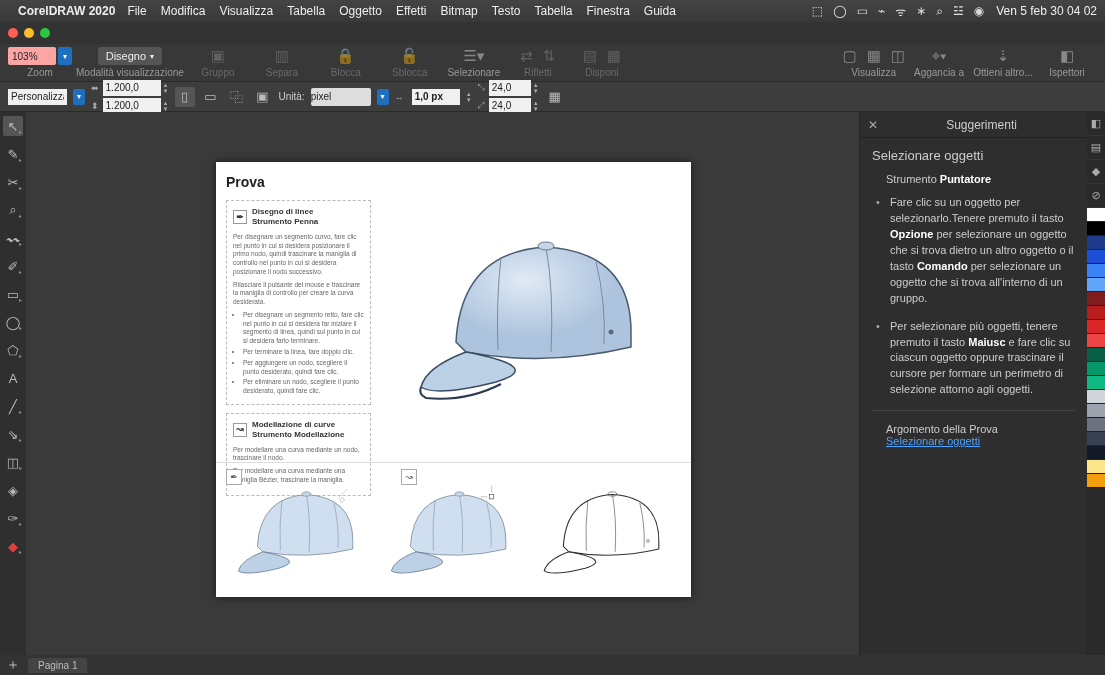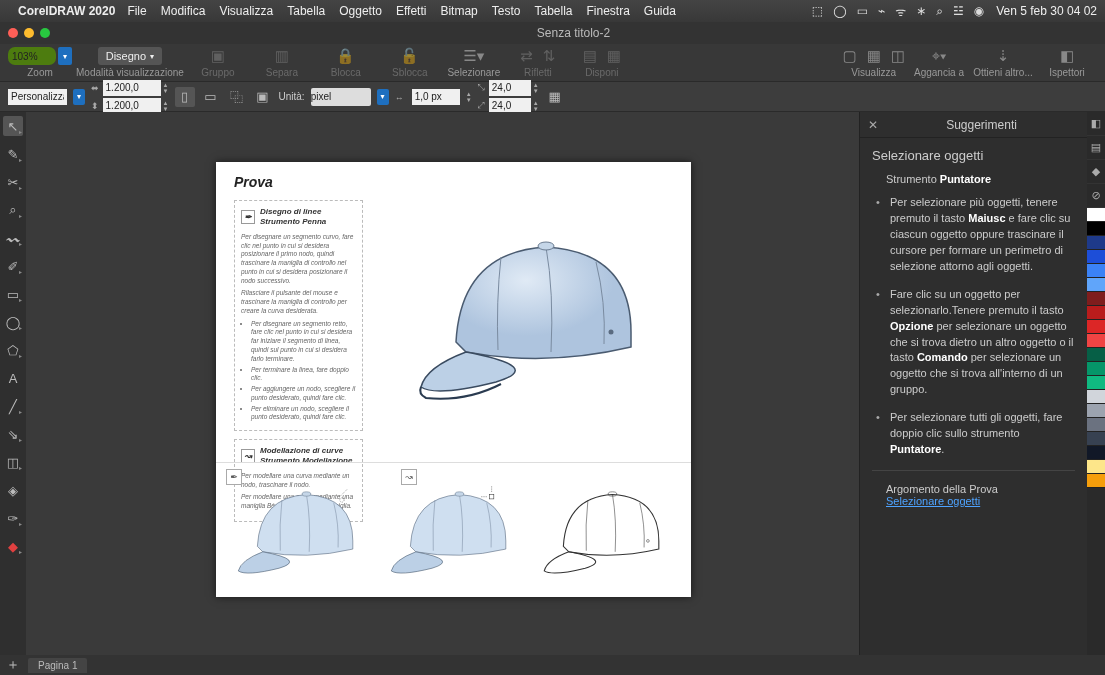--- a/index.html
+++ b/index.html
@@ -17,21 +17,21 @@
   
   .titlebar { height: 22px; background: #333; display: flex; align-items: center; padding: 0 8px; }
   .traffic { display: flex; gap: 6px; }
   .dot { width: 10px; height: 10px; border-radius: 50%; }
   .dot.r { background: #ff5f57; } .dot.y { background: #febc2e; } .dot.g { background: #28c840; }
   .titlebar .title { flex: 1; text-align: center; color: #bbb; font-size: 12px; }
 
   
   .toolbar1 { height: 38px; background: #383838; display: flex; align-items: center; padding: 0 8px; gap: 4px; border-bottom: 1px solid #2a2a2a; }
   .zoom-box { display: flex; align-items: center; gap: 2px; }
-  .zoom-input { width: 48px; height: 18px; background: #4d7c0f; color: #222; font-size: 10px; padding: 0 4px; border: none; border-radius: 7px; }
+  .zoom-input { width: 48px; height: 18px; background: #fca5a5; color: #222; font-size: 10px; padding: 0 4px; border: none; border-radius: 2px; }
   .blue-caret { width: 14px; height: 18px; background: #1e6fbf; color: #fff; display:flex; align-items:center; justify-content:center; font-size: 8px; border-radius: 2px; }
   .dd-btn { height: 18px; background: #555; border-radius: 3px; padding: 0 8px; display: flex; align-items: center; gap: 4px; color: #eee; font-size: 11px; }
   .dd-btn .caret { font-size: 8px; }
   .tb-group { display: flex; flex-direction: column; align-items: center; gap: 2px; min-width: 60px; }
   .tb-group .icons { display: flex; gap: 10px; color: #888; font-size: 15px; }
   .tb-group .lbl { font-size: 10px; color: #999; }
   .tb-group.disabled { opacity: .5; }
   .toolbar1 .push-right { margin-left: auto; }
 
   
@@ -53,21 +53,21 @@
   .toolbox { width:26px; background:#2f2f2f; display:flex; flex-direction:column; align-items:center; padding-top:4px; gap:8px; }
   .tool { width:20px; height:20px; display:flex; align-items:center; justify-content:center; color:#bbb; font-size:13px; cursor:pointer; position:relative; }
   .tool.active { background:#555; border-radius:2px; }
   .tool.red-fill { color:#e04040; }
   .tool .corner { position:absolute; right:1px; bottom:1px; font-size:6px; color:#888; }
 
   
   .canvas-wrap { flex:1; background:#3a3a3a; position:relative; overflow:hidden; }
   .page { position:absolute; left:190px; top:50px; width:475px; height:435px; background:#fff; box-shadow:0 0 8px rgba(0,0,0,.6); }
   .page-top { display:flex; height:300px; }
-  .info-col { width:165px; padding:12px 18px; font-size:7px; color:#555;font-style:italic; }
+  .info-col { width:165px; padding:12px 10px; font-size:7px; color:#555; }
   .info-col h2 { font-size:14px; font-weight:700; color:#222; margin-bottom:10px; }
   .section-box { border:1px dashed #bbb; padding:6px; margin-bottom:8px; }
   .section-hdr { display:flex; align-items:center; gap:5px; font-weight:600; font-size:8px; color:#333; margin-bottom:5px; line-height:1.3; }
   .ico-box { width:14px; height:14px; border:1px solid #999; display:flex; align-items:center; justify-content:center; font-size:9px; flex-shrink:0; }
   .info-col p { font-size:6.5px; line-height:1.35; margin-bottom:4px; color:#666; }
   .info-col ul { padding-left:10px; font-size:6.5px; line-height:1.35; color:#666; }
   .info-col li { margin-bottom:2px; }
 
   .cap-svg { display:block; }
 
@@ -130,21 +130,20 @@
   <span class="status-icon">◉</span>
   <span class="clock">Ven 5 feb  30 04 02</span>
 </div>
 
 <div class="titlebar">
   <div class="traffic">
     <div class="dot r"></div>
     <div class="dot y"></div>
     <div class="dot g"></div>
   </div>
-  <div class="title">Senza titolo-2</div>
 </div>
 
 <div class="toolbar1">
   <div class="tb-group" style="min-width:auto">
     <div class="zoom-box">
       <input class="zoom-input" value="103%" style="">
       <div class="blue-caret">▾</div>
     </div>
     <span class="lbl">Zoom</span>
   </div>
@@ -256,21 +255,21 @@
   <div class="tb-icon active">▯</div>
   <div class="tb-icon">▭</div>
   <div class="tb-icon">⿻</div>
   <div class="tb-icon">▣</div>
 
   <span>Unità:</span>
   <input class="select-unit" value="pixel" style="">
   <div class="blue-caret sm">▾</div>
 
   <span class="stack-label">↔</span>
-  <input class="prop-input" style="width: 48px;" value="1,0 px">
+  <input class="prop-input" style="width: 48px; font-weight: bold;" value="1,0 px">
   <div class="spin-arrows">
       <span>▲</span>
       <span>▼</span>
     </div>
 
   <div class="spinner-pair">
     <div class="spinner">
         <span class="stack-label">⤡</span>
         <input class="prop-input" style="width: 42px;" value="24,0">
         <div class="spin-arrows">
@@ -398,23 +397,22 @@
 
   <div class="docker">
     <div class="docker-tabs">
       <span class="docker-close">✕</span>
       <span class="docker-title">Suggerimenti</span>
     </div>
     <div class="docker-body">
       <h3>Selezionare oggetti</h3>
       <div class="sub"><span>Strumento </span><b>Puntatore</b></div>
       <ul>
+        <li><span>Fare clic su un oggetto per selezionarlo.Tenere premuto il tasto </span><b>Opzione</b><span> per selezionare un oggetto che si trova dietro un altro oggetto o il tasto </span><b>Comando</b><span> per selezionare un oggetto che si trova all'interno di un gruppo.</span></li>
         <li><span>Per selezionare più oggetti, tenere premuto il tasto </span><b>Maiusc</b><span> e fare clic su ciascun oggetto oppure trascinare il cursore per formare un perimetro di selezione attorno agli oggetti.</span></li>
-        <li><span>Fare clic su un oggetto per selezionarlo.Tenere premuto il tasto </span><b>Opzione</b><span> per selezionare un oggetto che si trova dietro un altro oggetto o il tasto </span><b>Comando</b><span> per selezionare un oggetto che si trova all'interno di un gruppo.</span></li>
-        <li><span>Per selezionare tutti gli oggetti, fare doppio clic sullo strumento </span><b>Puntatore</b><span>.</span></li>
       </ul>
       <hr>
       <div class="sub2">Argomento della Prova</div>
       <div class="sub2"><span class="link">Selezionare oggetti</span></div>
     </div>
   </div>
 
   <div class="right-strip">
     <div class="tab-ico">◧</div>
     <div class="tab-ico">▤</div>

